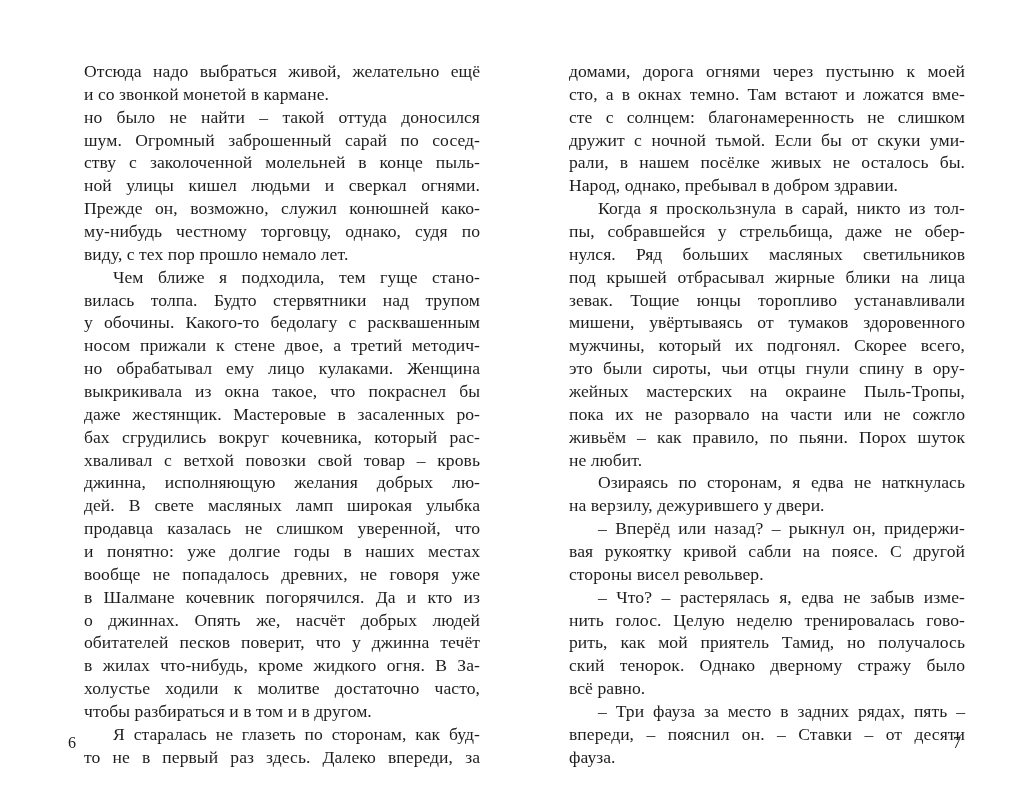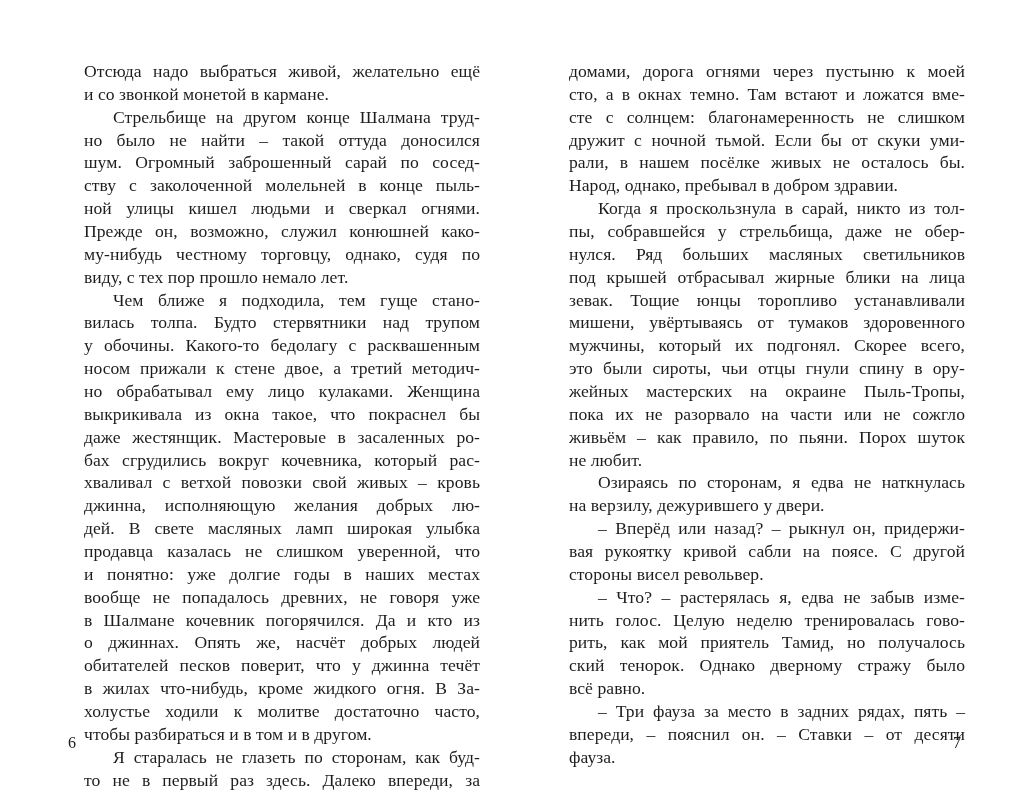--- a/index.html
+++ b/index.html
@@ -34,37 +34,36 @@
     }
     .pn-left { left: 68px; }
     .pn-right { left: 953px; }
   </style>
 </head>
 <body>
 
 <div class="page page-left">
     <span class="line">Отсюда надо выбраться живой, желательно ещё</span>
     <span class="line last">и со звонкой монетой в кармане.</span>
-    <span class="line indent">Стрельбище на другом конце Шалмана труд-</span>
     <span class="line">но было не найти – такой оттуда доносился</span>
     <span class="line">шум. Огромный заброшенный сарай по сосед-</span>
     <span class="line">ству с заколоченной молельней в конце пыль-</span>
     <span class="line">ной улицы кишел людьми и сверкал огнями.</span>
     <span class="line">Прежде он, возможно, служил конюшней како-</span>
     <span class="line">му-нибудь честному торговцу, однако, судя по</span>
     <span class="line last">виду, с тех пор прошло немало лет.</span>
     <span class="line indent">Чем ближе я подходила, тем гуще стано-</span>
     <span class="line">вилась толпа. Будто стервятники над трупом</span>
     <span class="line">у обочины. Какого-то бедолагу с расквашенным</span>
     <span class="line">носом прижали к стене двое, а третий методич-</span>
     <span class="line">но обрабатывал ему лицо кулаками. Женщина</span>
     <span class="line">выкрикивала из окна такое, что покраснел бы</span>
     <span class="line">даже жестянщик. Мастеровые в засаленных ро-</span>
     <span class="line">бах сгрудились вокруг кочевника, который рас-</span>
-    <span class="line">хваливал с ветхой повозки свой живых – кровь</span>
+    <span class="line">хваливал с ветхой повозки свой товар – кровь</span>
     <span class="line">джинна, исполняющую желания добрых лю-</span>
     <span class="line">дей. В свете масляных ламп широкая улыбка</span>
     <span class="line">продавца казалась не слишком уверенной, что</span>
     <span class="line">и понятно: уже долгие годы в наших местах</span>
     <span class="line">вообще не попадалось древних, не говоря уже</span>
     <span class="line">в Шалмане кочевник погорячился. Да и кто из</span>
     <span class="line">о джиннах. Опять же, насчёт добрых людей</span>
     <span class="line">обитателей песков поверит, что у джинна течёт</span>
     <span class="line">в жилах что-нибудь, кроме жидкого огня. В За-</span>
     <span class="line">холустье ходили к молитве достаточно часто,</span>

